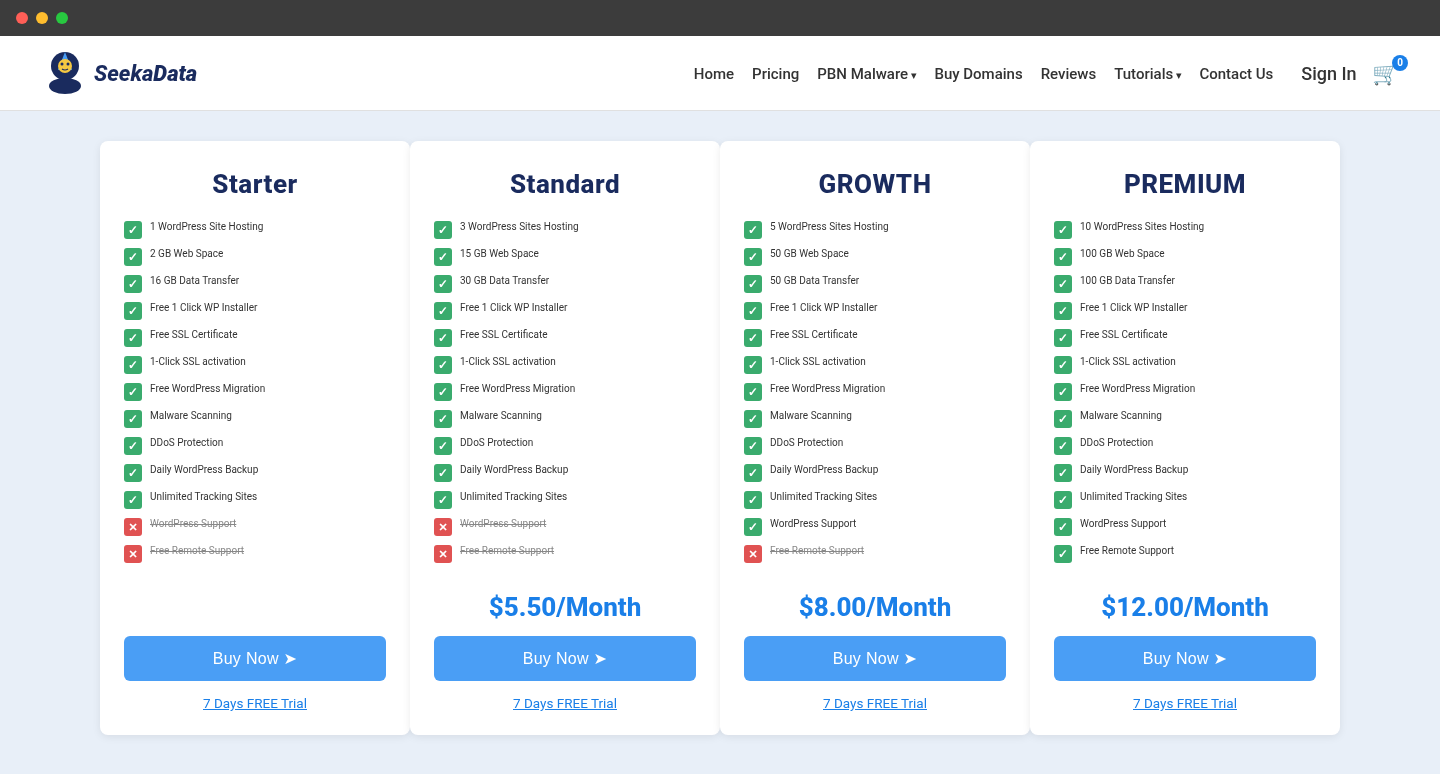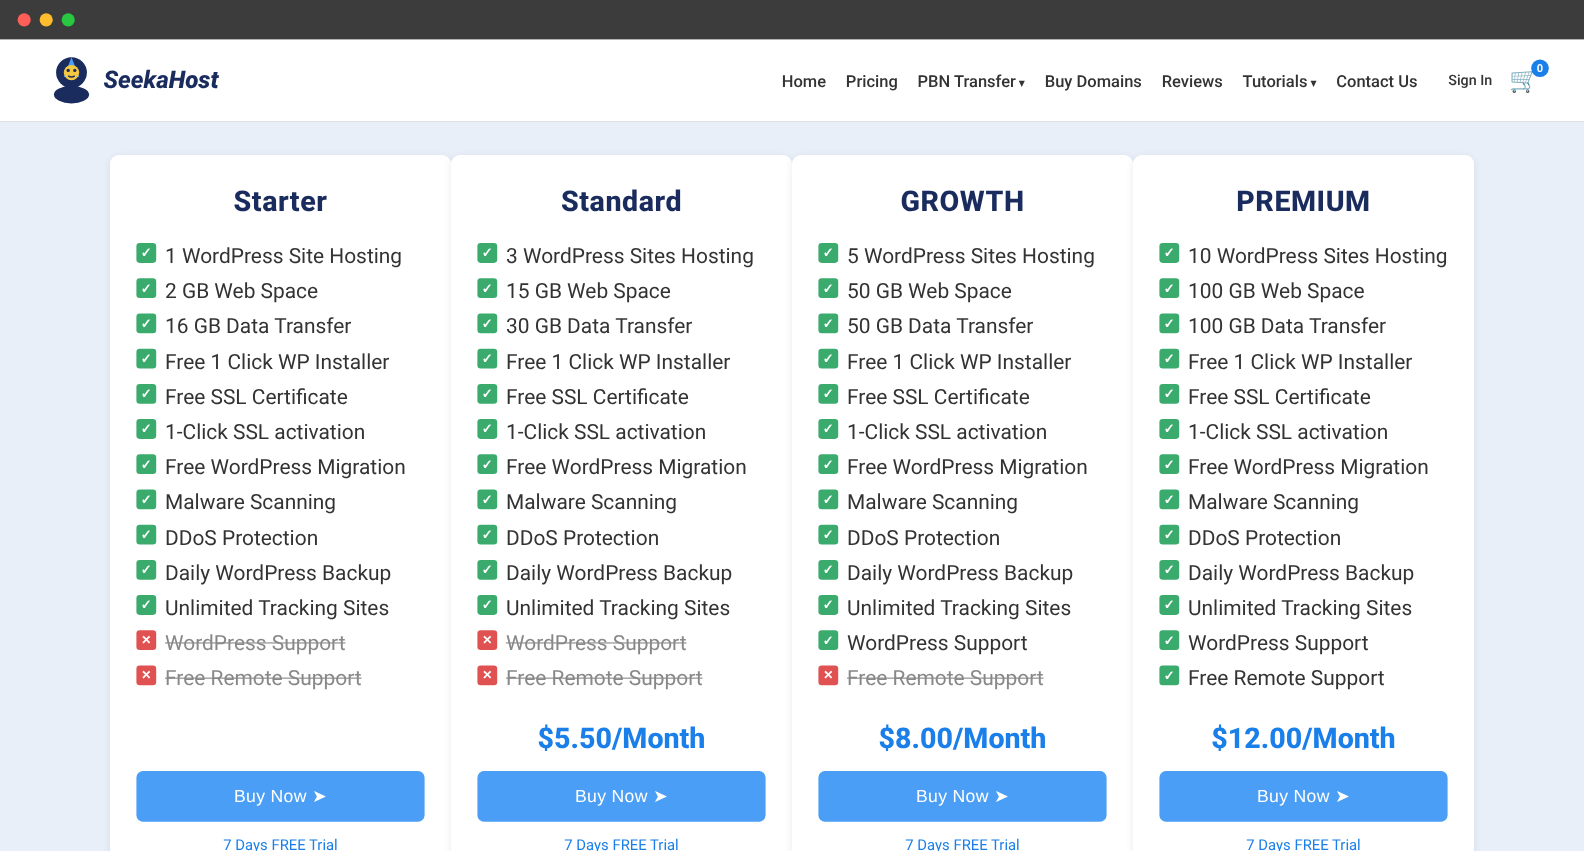--- a/index.html
+++ b/index.html
@@ -59,21 +59,21 @@
       text-decoration: none;
       font-size: 15px;
       font-weight: 500;
     }
     .nav-links .has-arrow::after {
       content: ' ▾';
       font-size: 11px;
     }
     .nav-signin {
       color: #333;
-      font-size: 13px;
+      font-size: 18px;
       font-weight: 500;
       text-decoration: none;
       margin-left: 28px;
     }
     .cart-wrapper {
       position: relative;
       margin-left: 16px;
       cursor: pointer;
     }
     .cart-icon {
@@ -128,21 +128,21 @@
     .feature-list {
       list-style: none;
       flex: 1;
       margin-bottom: 20px;
     }
     .feature-item {
       display: flex;
       align-items: flex-start;
       gap: 8px;
       margin-bottom: 9px;
-      font-size: 19px;
+      font-size: 10px;
       color: #333;
     }
     .feature-text.strikethrough {
       text-decoration: line-through;
       color: #888;
     }
     .plan-price {
       font-size: 26px;
       font-weight: 800;
       color: #1a7fe8;
@@ -231,33 +231,33 @@
         <circle cx="25" cy="18" r="14" fill="#1a2b5e"></circle>
         <ellipse cx="25" cy="38" rx="16" ry="8" fill="#1a2b5e"></ellipse>
 
         <polygon points="25,4 18,22 32,22" fill="#4a9ef5"></polygon>
         <circle cx="25" cy="18" r="7" fill="#f5c842"></circle>
         <circle cx="22" cy="16" r="1.5" fill="#1a2b5e"></circle>
         <circle cx="28" cy="16" r="1.5" fill="#1a2b5e"></circle>
         <path d="M22,21 Q25,23 28,21" stroke="#1a2b5e" stroke-width="1.2" fill="none"></path>
       </svg>
       <span class="logo-text">
-        <em>Seeka</em><strong>Host</strong>
+        <em>Seeka</em><strong>Data</strong>
       </span>
     </div>
 
     <ul class="nav-links">
       <li>
         <a href="#">Home</a>
       </li>
       <li>
         <a href="#">Pricing</a>
       </li>
       <li>
-        <a href="#" class="has-arrow">PBN Transfer</a>
+        <a href="#" class="has-arrow">PBN Malware</a>
       </li>
       <li>
         <a href="#">Buy Domains</a>
       </li>
       <li>
         <a href="#">Reviews</a>
       </li>
       <li>
         <a href="#" class="has-arrow">Tutorials</a>
       </li>

